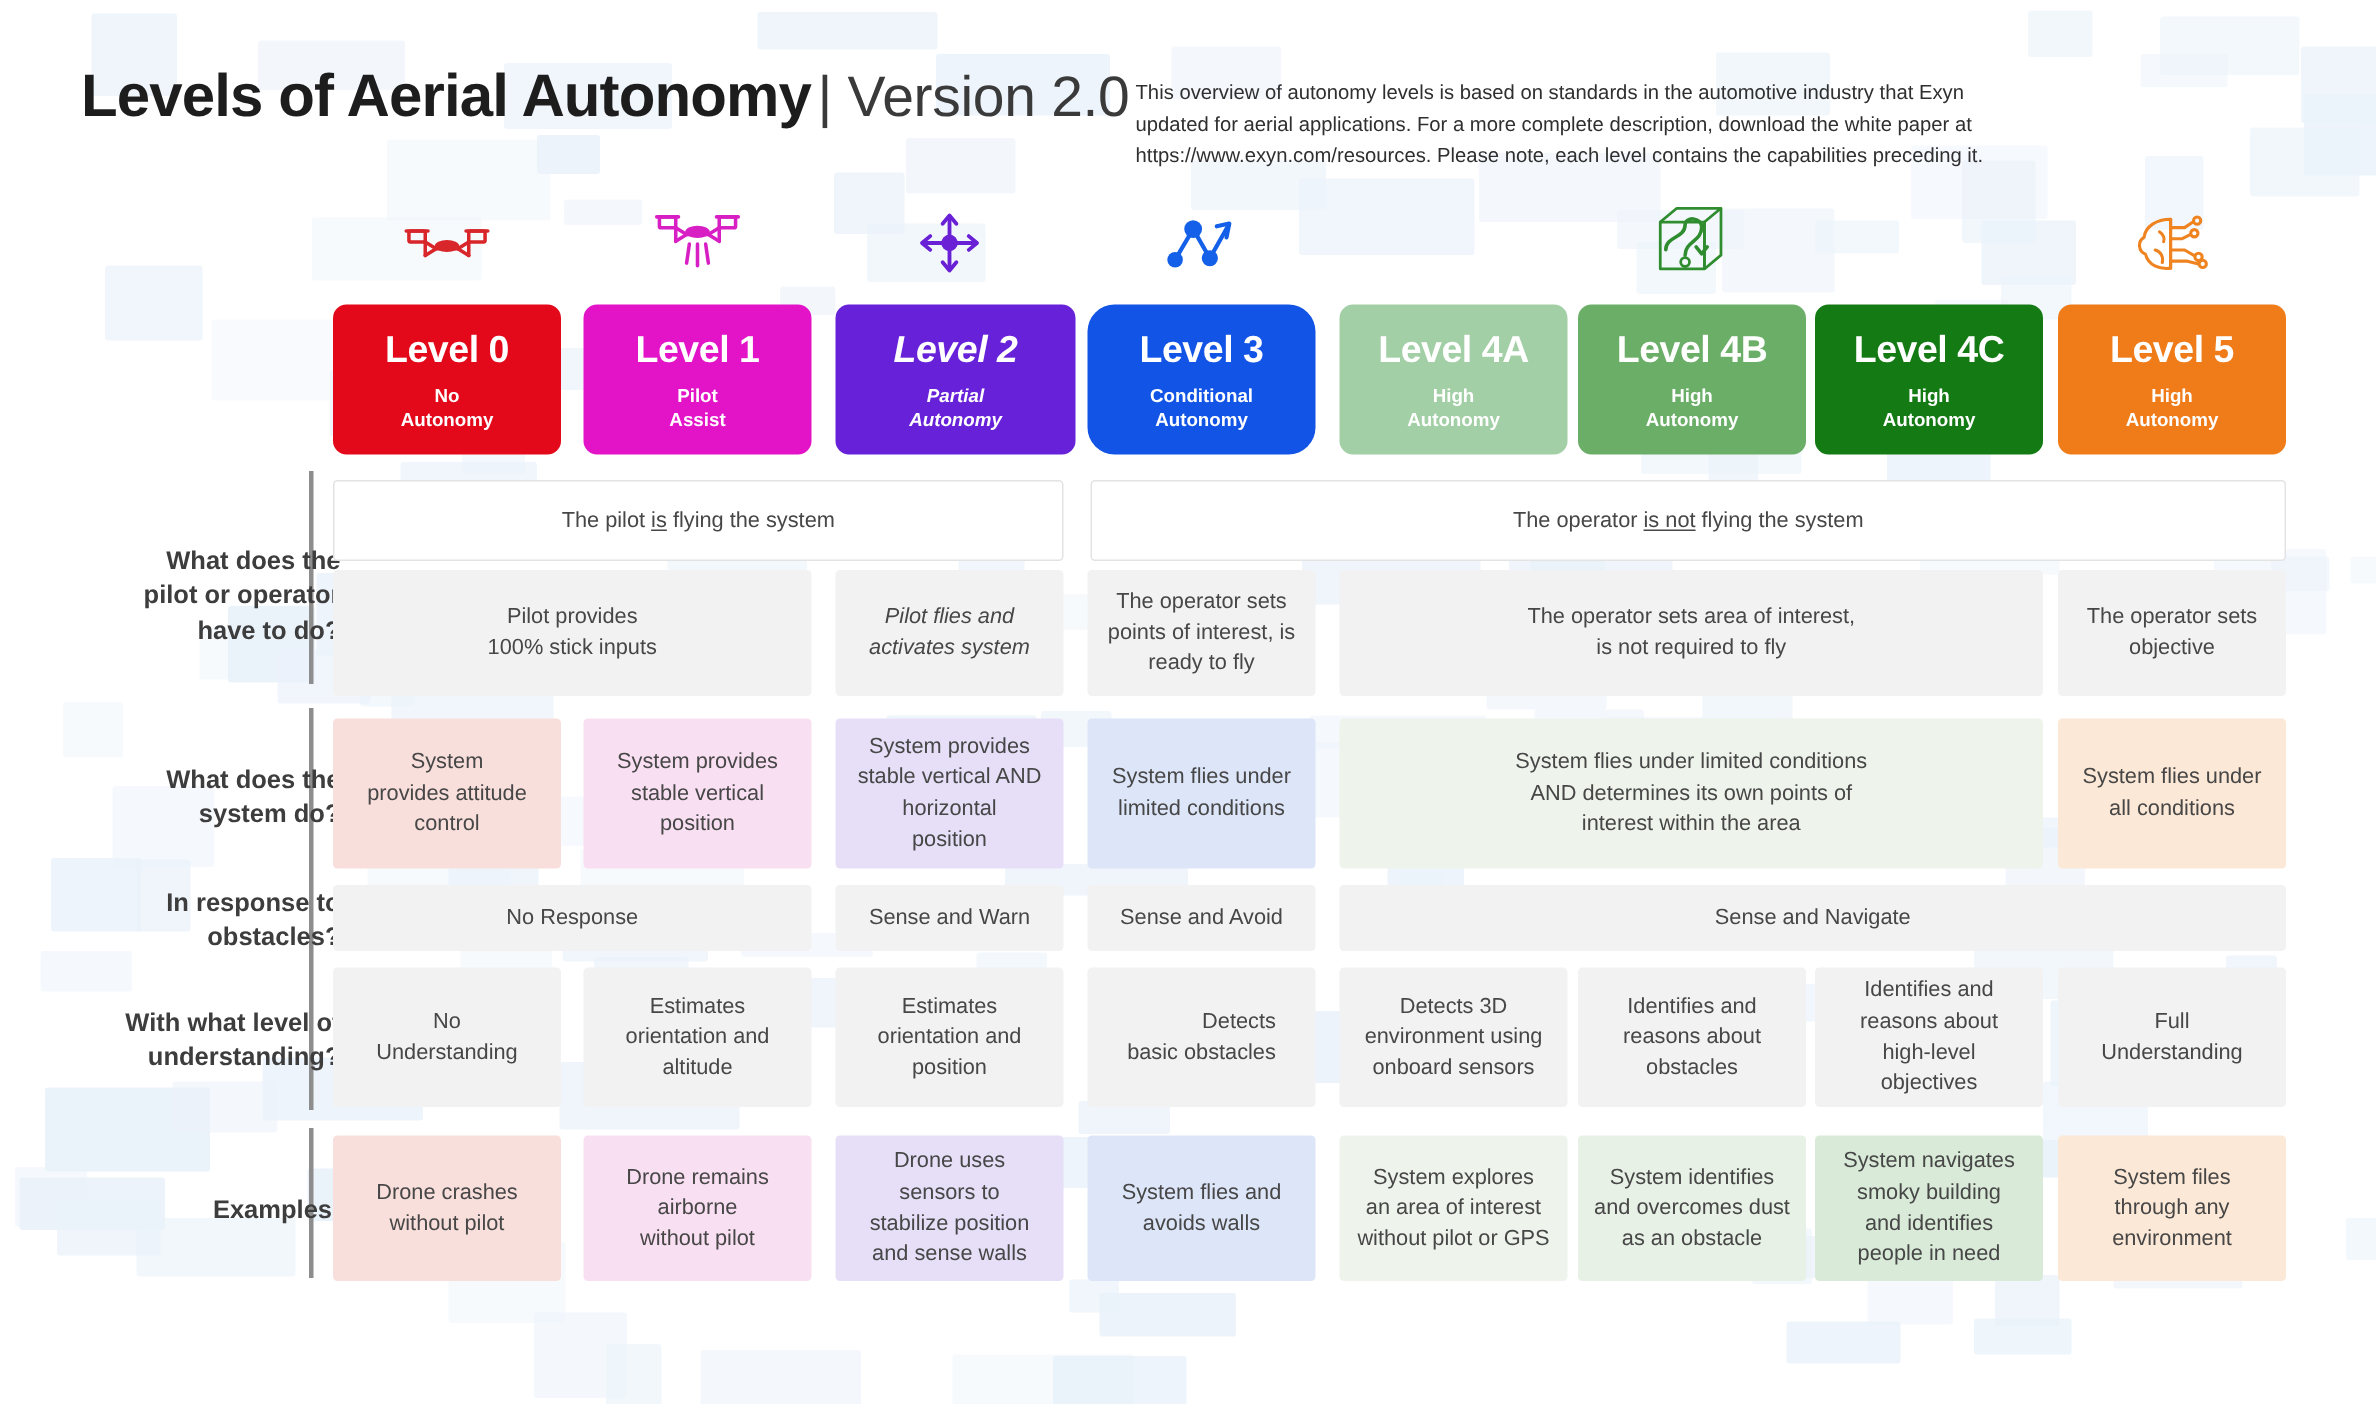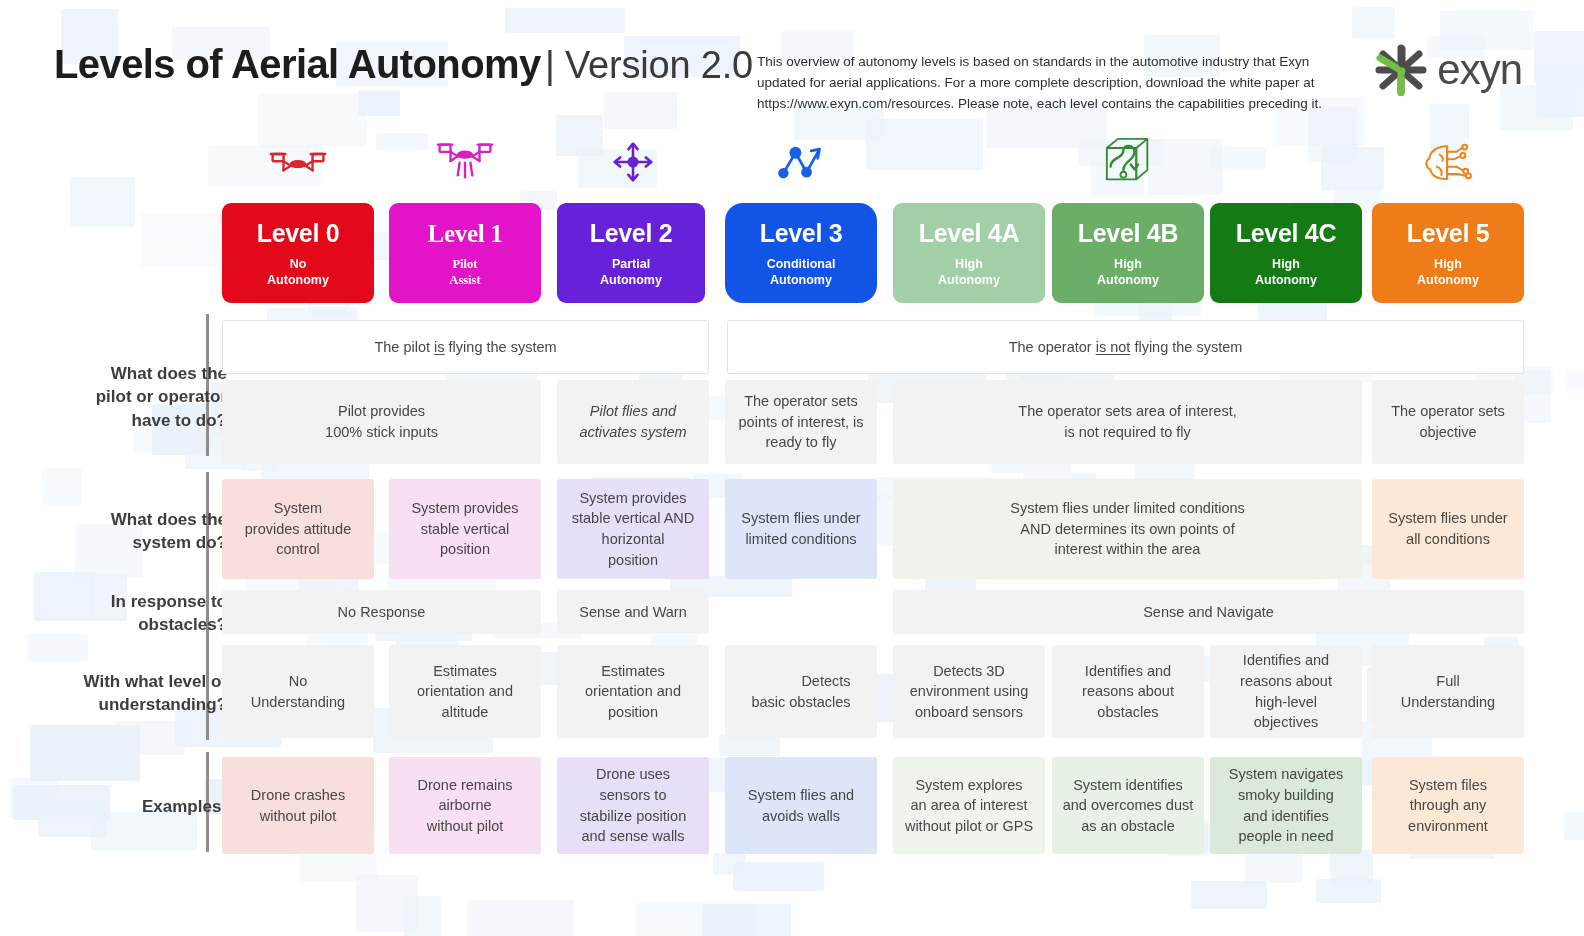--- a/index.html
+++ b/index.html
@@ -315,36 +315,20 @@
 <div id="page">
 
   <div class="header">
     <div class="title">
       <span class="t-bold">Levels of Aerial Autonomy</span>
       <span class="t-light">| Version 2.0</span>
     </div>
 
     <div class="blurb">This overview of autonomy levels is based on standards in the automotive industry that Exyn updated for aerial applications. For a more complete description, download the white paper at https://www.exyn.com/resources. Please note, each level contains the capabilities preceding it.</div>
 
-    <div class="logo">
-      <span class="logo-mark">
-        <svg viewBox="0 0 52 52" width="52" height="52" aria-hidden="true">
-          <g stroke-linecap="round">
-            <line x1="26" y1="4" x2="26" y2="48" stroke="#4c4c4c" stroke-width="7"></line>
-            <line x1="8" y1="10" x2="44" y2="42" stroke="#4c4c4c" stroke-width="7"></line>
-            <line x1="44" y1="10" x2="8" y2="42" stroke="#4c4c4c" stroke-width="7"></line>
-            <line x1="4" y1="26" x2="48" y2="26" stroke="#4c4c4c" stroke-width="7"></line>
-            <line x1="5" y1="14" x2="27" y2="27" stroke="#73bf44" stroke-width="7"></line>
-            <line x1="26" y1="27" x2="26" y2="49" stroke="#73bf44" stroke-width="7"></line>
-            <line x1="27" y1="5" x2="27" y2="20" stroke="#4c4c4c" stroke-width="7"></line>
-          </g>
-        </svg>
-      </span>
-      <span class="logo-text">exyn</span>
-    </div>
   </div>
 
   <div class="grid">
 
     <div class="vrule" style="top:314px;height:142px;"></div>
     <div class="vrule" style="top:472px;height:268px;"></div>
     <div class="vrule" style="top:752px;height:100px;"></div>
 
     <div class="icon-cell" style="left:222px;width:152px;top:140px;">
       <svg viewBox="0 0 64 34" width="58" height="32">
@@ -440,26 +424,26 @@
           <circle cx="51" cy="37" r="2.6"></circle>
         </g>
       </svg>
     </div>
 
     <div class="level-head" style="left: 222px; width: 152px; background: rgb(227, 8, 26);">
       <div class="lv-name">Level 0</div>
       <div class="lv-sub" style="white-space: pre-line;">No
 Autonomy</div>
     </div>
-    <div class="level-head" style="left: 389px; width: 152px; background: rgb(227, 20, 200); font-family: Liberation Serif, serif;">
+    <div class="level-head" style="left: 389px; width: 152px; background: rgb(227, 20, 200);">
       <div class="lv-name">Level 1</div>
       <div class="lv-sub" style="white-space: pre-line;">Pilot
 Assist</div>
     </div>
-    <div class="level-head" style="left: 557px; width: 148px; background: rgb(102, 33, 217);">
+    <div class="level-head" style="left: 557px; width: 160px; background: rgb(102, 33, 217); font-style: italic;">
       <div class="lv-name">Level 2</div>
       <div class="lv-sub" style="white-space: pre-line;">Partial
 Autonomy</div>
     </div>
     <div class="level-head" style="left: 725px; width: 152px; background: rgb(18, 84, 230); border-radius: 18px;">
       <div class="lv-name">Level 3</div>
       <div class="lv-sub" style="white-space: pre-line;">Conditional
 Autonomy</div>
     </div>
     <div class="level-head" style="left: 893px; width: 152px; background: rgb(163, 207, 166);">
@@ -526,20 +510,21 @@
     <div class="cell tint3" style="left: 725px; top: 479px; width: 152px; height: 100px; white-space: pre-line; background: rgb(221, 229, 248);">System flies under
 limited conditions</div>
     <div class="cell tint4" style="left: 893px; top: 479px; width: 469px; height: 100px; white-space: pre-line; background: rgb(238, 244, 236);">System flies under limited conditions
 AND determines its own points of
 interest within the area</div>
     <div class="cell tint7" style="left: 1372px; top: 479px; width: 152px; height: 100px; white-space: pre-line; background: rgb(252, 232, 214);">System flies under
 all conditions</div>
 
     <div class="cell plain" style="left:222px;top:590px;width:319px;height:44px;">No Response</div>
     <div class="cell plain" style="left:557px;top:590px;width:152px;height:44px;">Sense and Warn</div>
+    <div class="cell plain" style="left:725px;top:590px;width:152px;height:44px;">Sense and Avoid</div>
     <div class="cell plain" style="left:893px;top:590px;width:631px;height:44px;">Sense and Navigate</div>
 
     <div class="cell plain" style="left: 222px; top: 645px; width: 152px; height: 93px; white-space: pre-line;">No
 Understanding</div>
     <div class="cell plain" style="left: 389px; top: 645px; width: 152px; height: 93px; white-space: pre-line;">Estimates
 orientation and
 altitude</div>
     <div class="cell plain" style="left: 557px; top: 645px; width: 152px; height: 93px; white-space: pre-line;">Estimates
 orientation and
 position</div>

